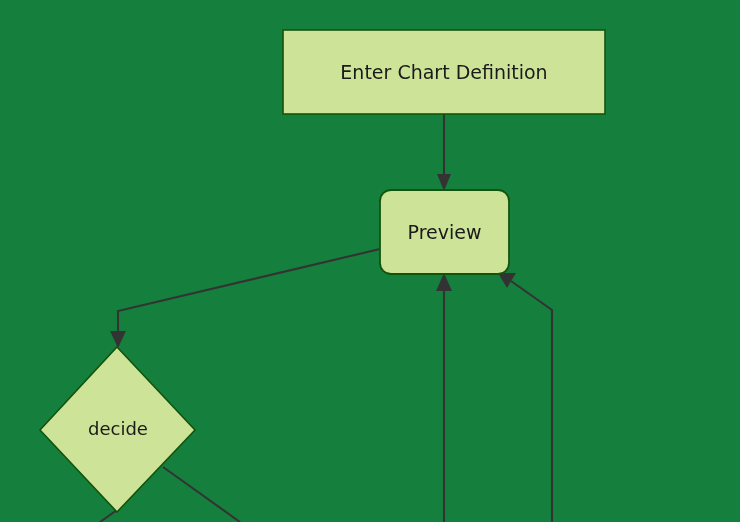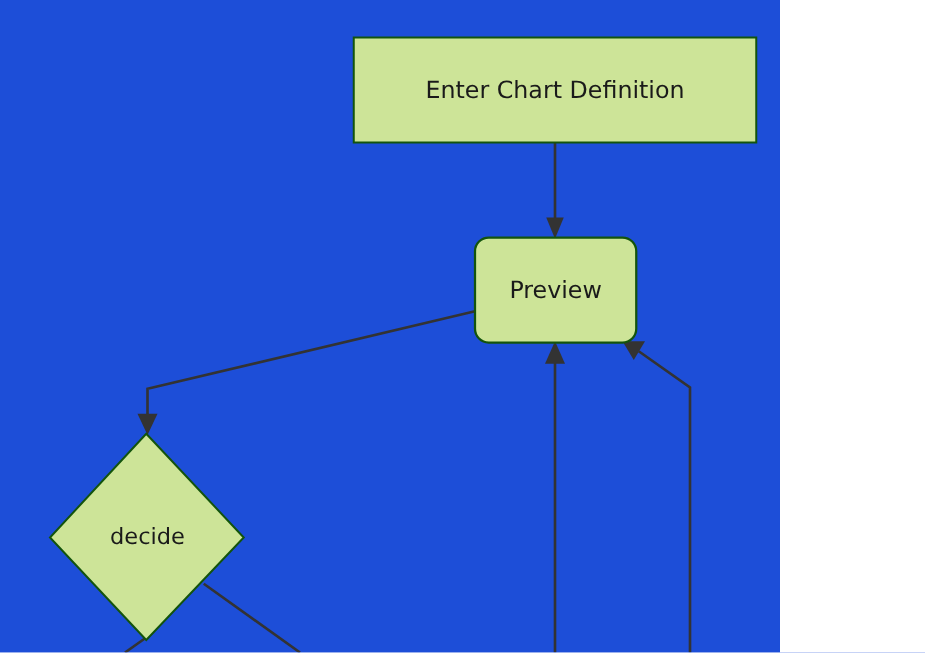--- a/index.html
+++ b/index.html
@@ -5,23 +5,23 @@
   html, body {
     margin: 0;
     padding: 0;
     background: #ffffff;
   }
   body {
     font-family: "DejaVu Sans", sans-serif;
   }
   #canvas {
     position: relative;
-    width: 624px;
+    width: 740px;
     height: 522px;
-    background: #1d4ed8;
+    background: #15803d;
     overflow: hidden;
   }
   svg.flow {
     position: absolute;
     left: 0;
     top: 0;
     width: 740px;
     height: 522px;
   }
   .node-rect,

